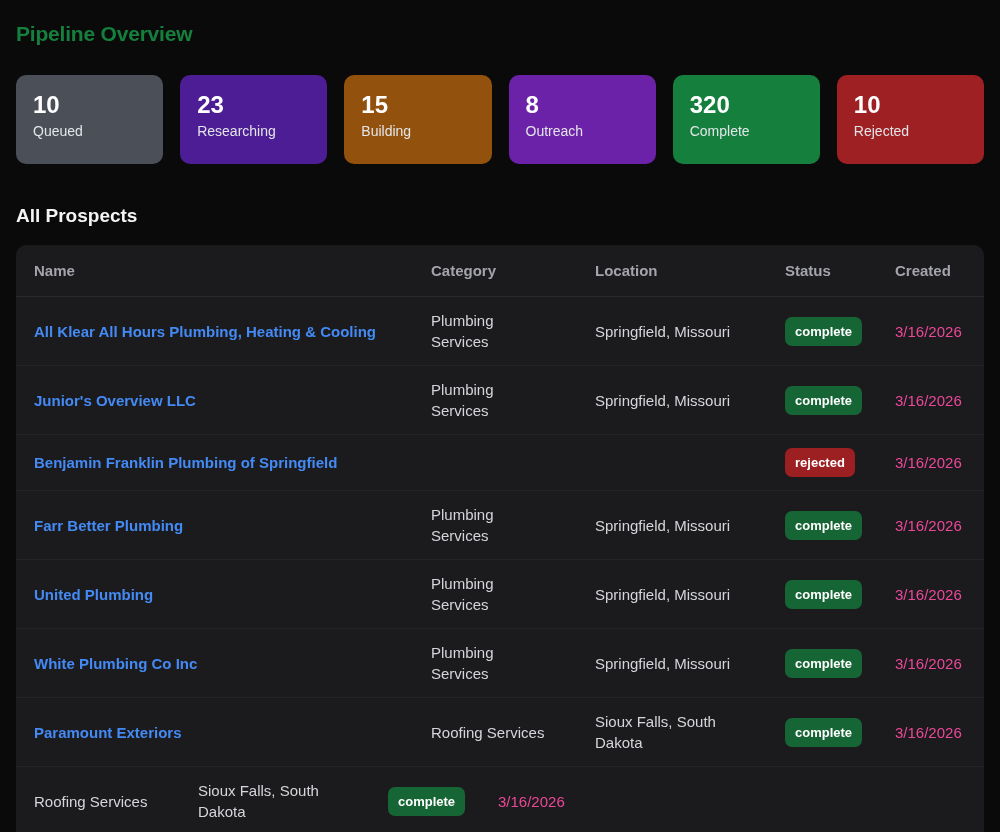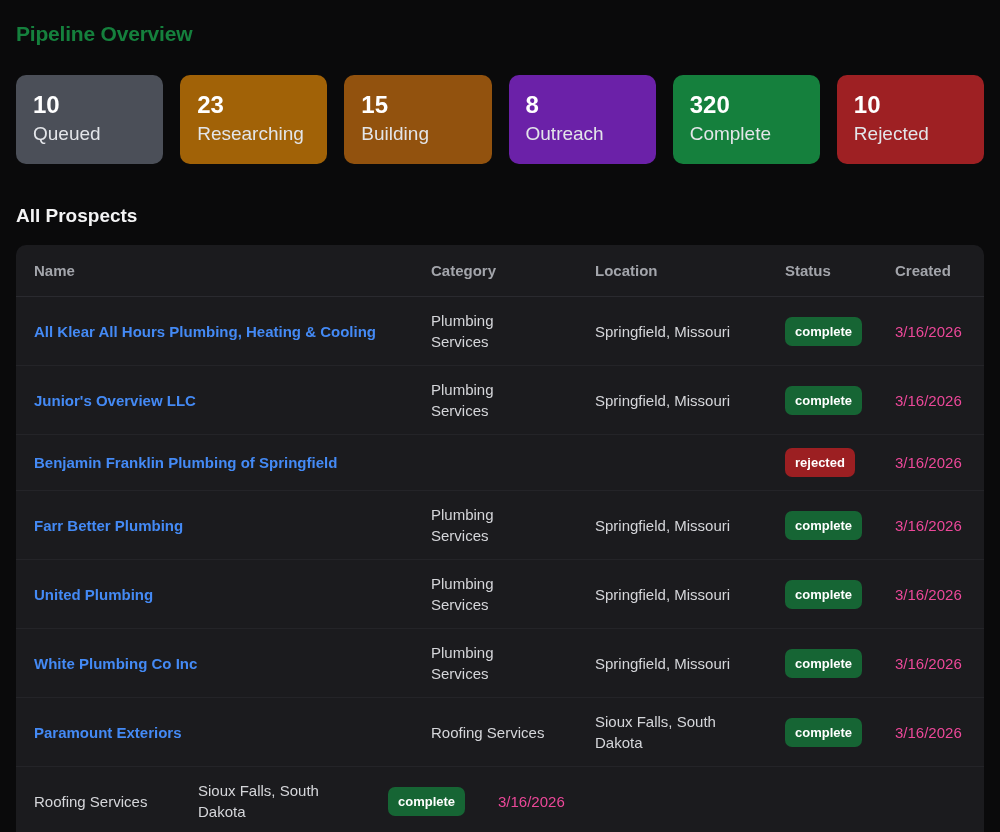--- a/index.html
+++ b/index.html
@@ -32,21 +32,21 @@
     padding: 15px 17px;
   }
   .stat-value {
     font-size: 24px;
     font-weight: 700;
     line-height: 29px;
     color: #ffffff;
   }
   .stat-label {
     margin-top: 4px;
-    font-size: 19px;
+    font-size: 14px;
     color: #e3e5e9;
   }
 
   .section-title {
     margin-top: 41px;
     font-size: 19px;
     font-weight: 700;
     color: #f4f4f5;
   }
 
@@ -102,21 +102,21 @@
 <body>
 
 <div class="page">
   <h1 class="page-title">Pipeline Overview</h1>
 
   <div class="stats-row">
       <div class="stat-card" style="background: rgb(75, 79, 88);">
         <div class="stat-value">10</div>
         <div class="stat-label">Queued</div>
       </div>
-      <div class="stat-card" style="background: #a16207;">
+      <div class="stat-card" style="background: #4c1d95;">
         <div class="stat-value">23</div>
         <div class="stat-label">Researching</div>
       </div>
       <div class="stat-card" style="background: rgb(146, 82, 14);">
         <div class="stat-value">15</div>
         <div class="stat-label">Building</div>
       </div>
       <div class="stat-card" style="background: rgb(107, 33, 168);">
         <div class="stat-value">8</div>
         <div class="stat-label">Outreach</div>

